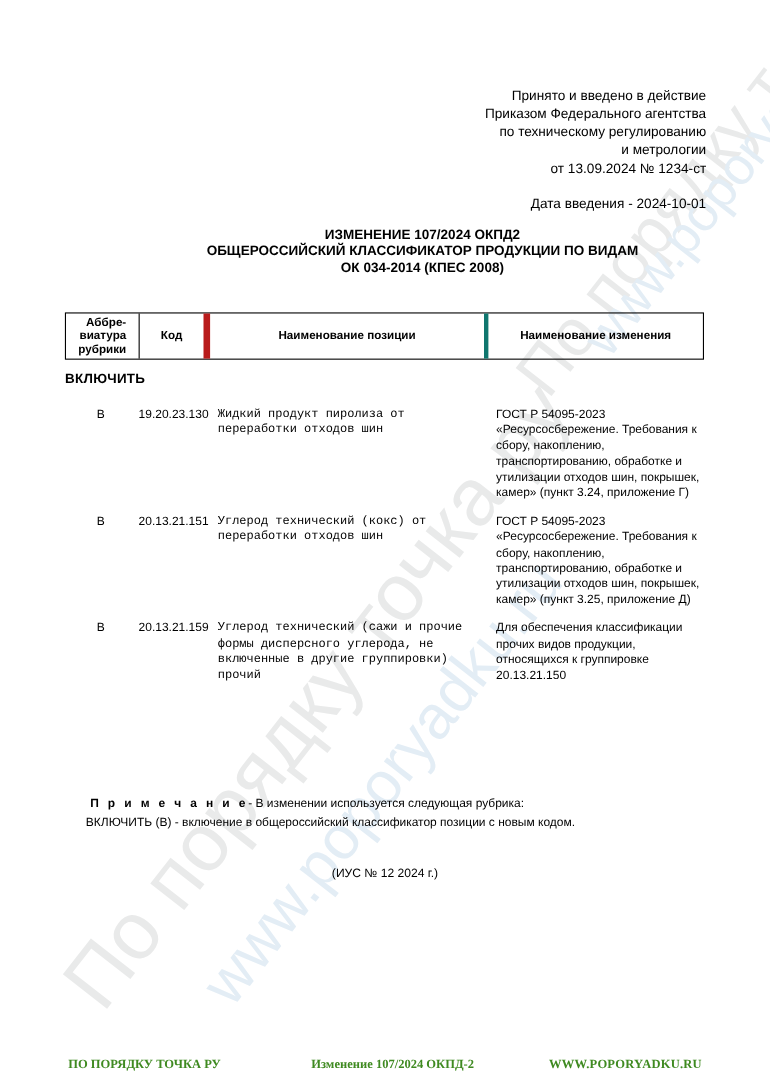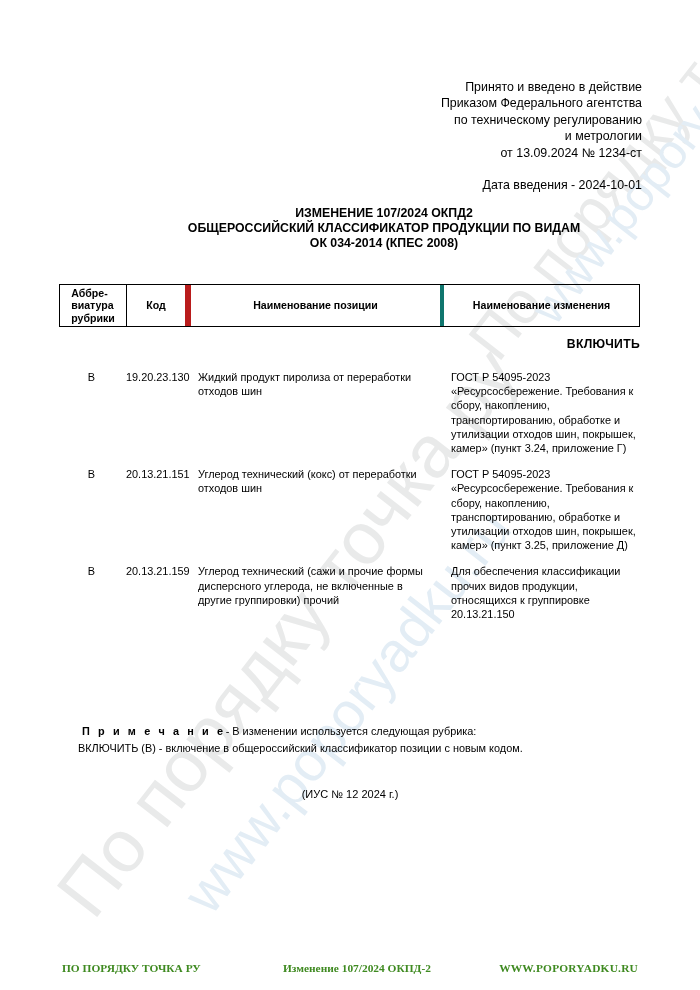--- a/index.html
+++ b/index.html
@@ -87,35 +87,35 @@
     border: 1px solid #000;
     display: flex;
     font-weight: bold;
     font-size: 10.6px;
   }
   .tbl-head > div {
     box-sizing: border-box;
     display: flex;
     align-items: center;
     justify-content: center;
-    text-align: left;
+    text-align: right;
     padding: 2px 3px;
     line-height: 12.6px;
   }
   .c-abbr { width: 67px;  border-right: 1px solid #000; }
   .c-code { width: 64px;  border-right: 6px solid #b91c1c; }
   .c-name { width: 253px; border-right: 4px solid #0f766e; }
   .c-just { width: 195px; }
 
   .section-head {
     position: absolute;
     top: 337px;
     left: 59px;
     width: 581px;
-    text-align: right;
+    text-align: left;
     font-weight: bold;
     font-size: 12.2px;
     letter-spacing: 0.3px;
   }
 
   .rows {
     position: absolute;
     top: 370px;
     left: 59px;
     width: 581px;
@@ -123,21 +123,21 @@
     line-height: 14.2px;
   }
   .row {
     display: flex;
     align-items: flex-start;
   }
   .row + .row { margin-top: 12px; }
   .cell { box-sizing: border-box; }
   .cell-abbr { width: 67px;  text-align: center; padding-right: 2px; }
   .cell-code { width: 64px;  text-align: left; padding-right: 5px; white-space: nowrap; }
-  .cell-name { width: 253px; padding-left: 8px; padding-right: 8px; }
+  .cell-name { width: 253px; padding-left: 8px; padding-right: 8px; font-family: Liberation Mono, monospace; }
   .cell-just { width: 195px; padding-left: 8px; }
 
   
   .note {
     position: absolute;
     top: 723px;
     left: 82px;
     width: 540px;
     font-size: 10.9px;
     line-height: 17px;

